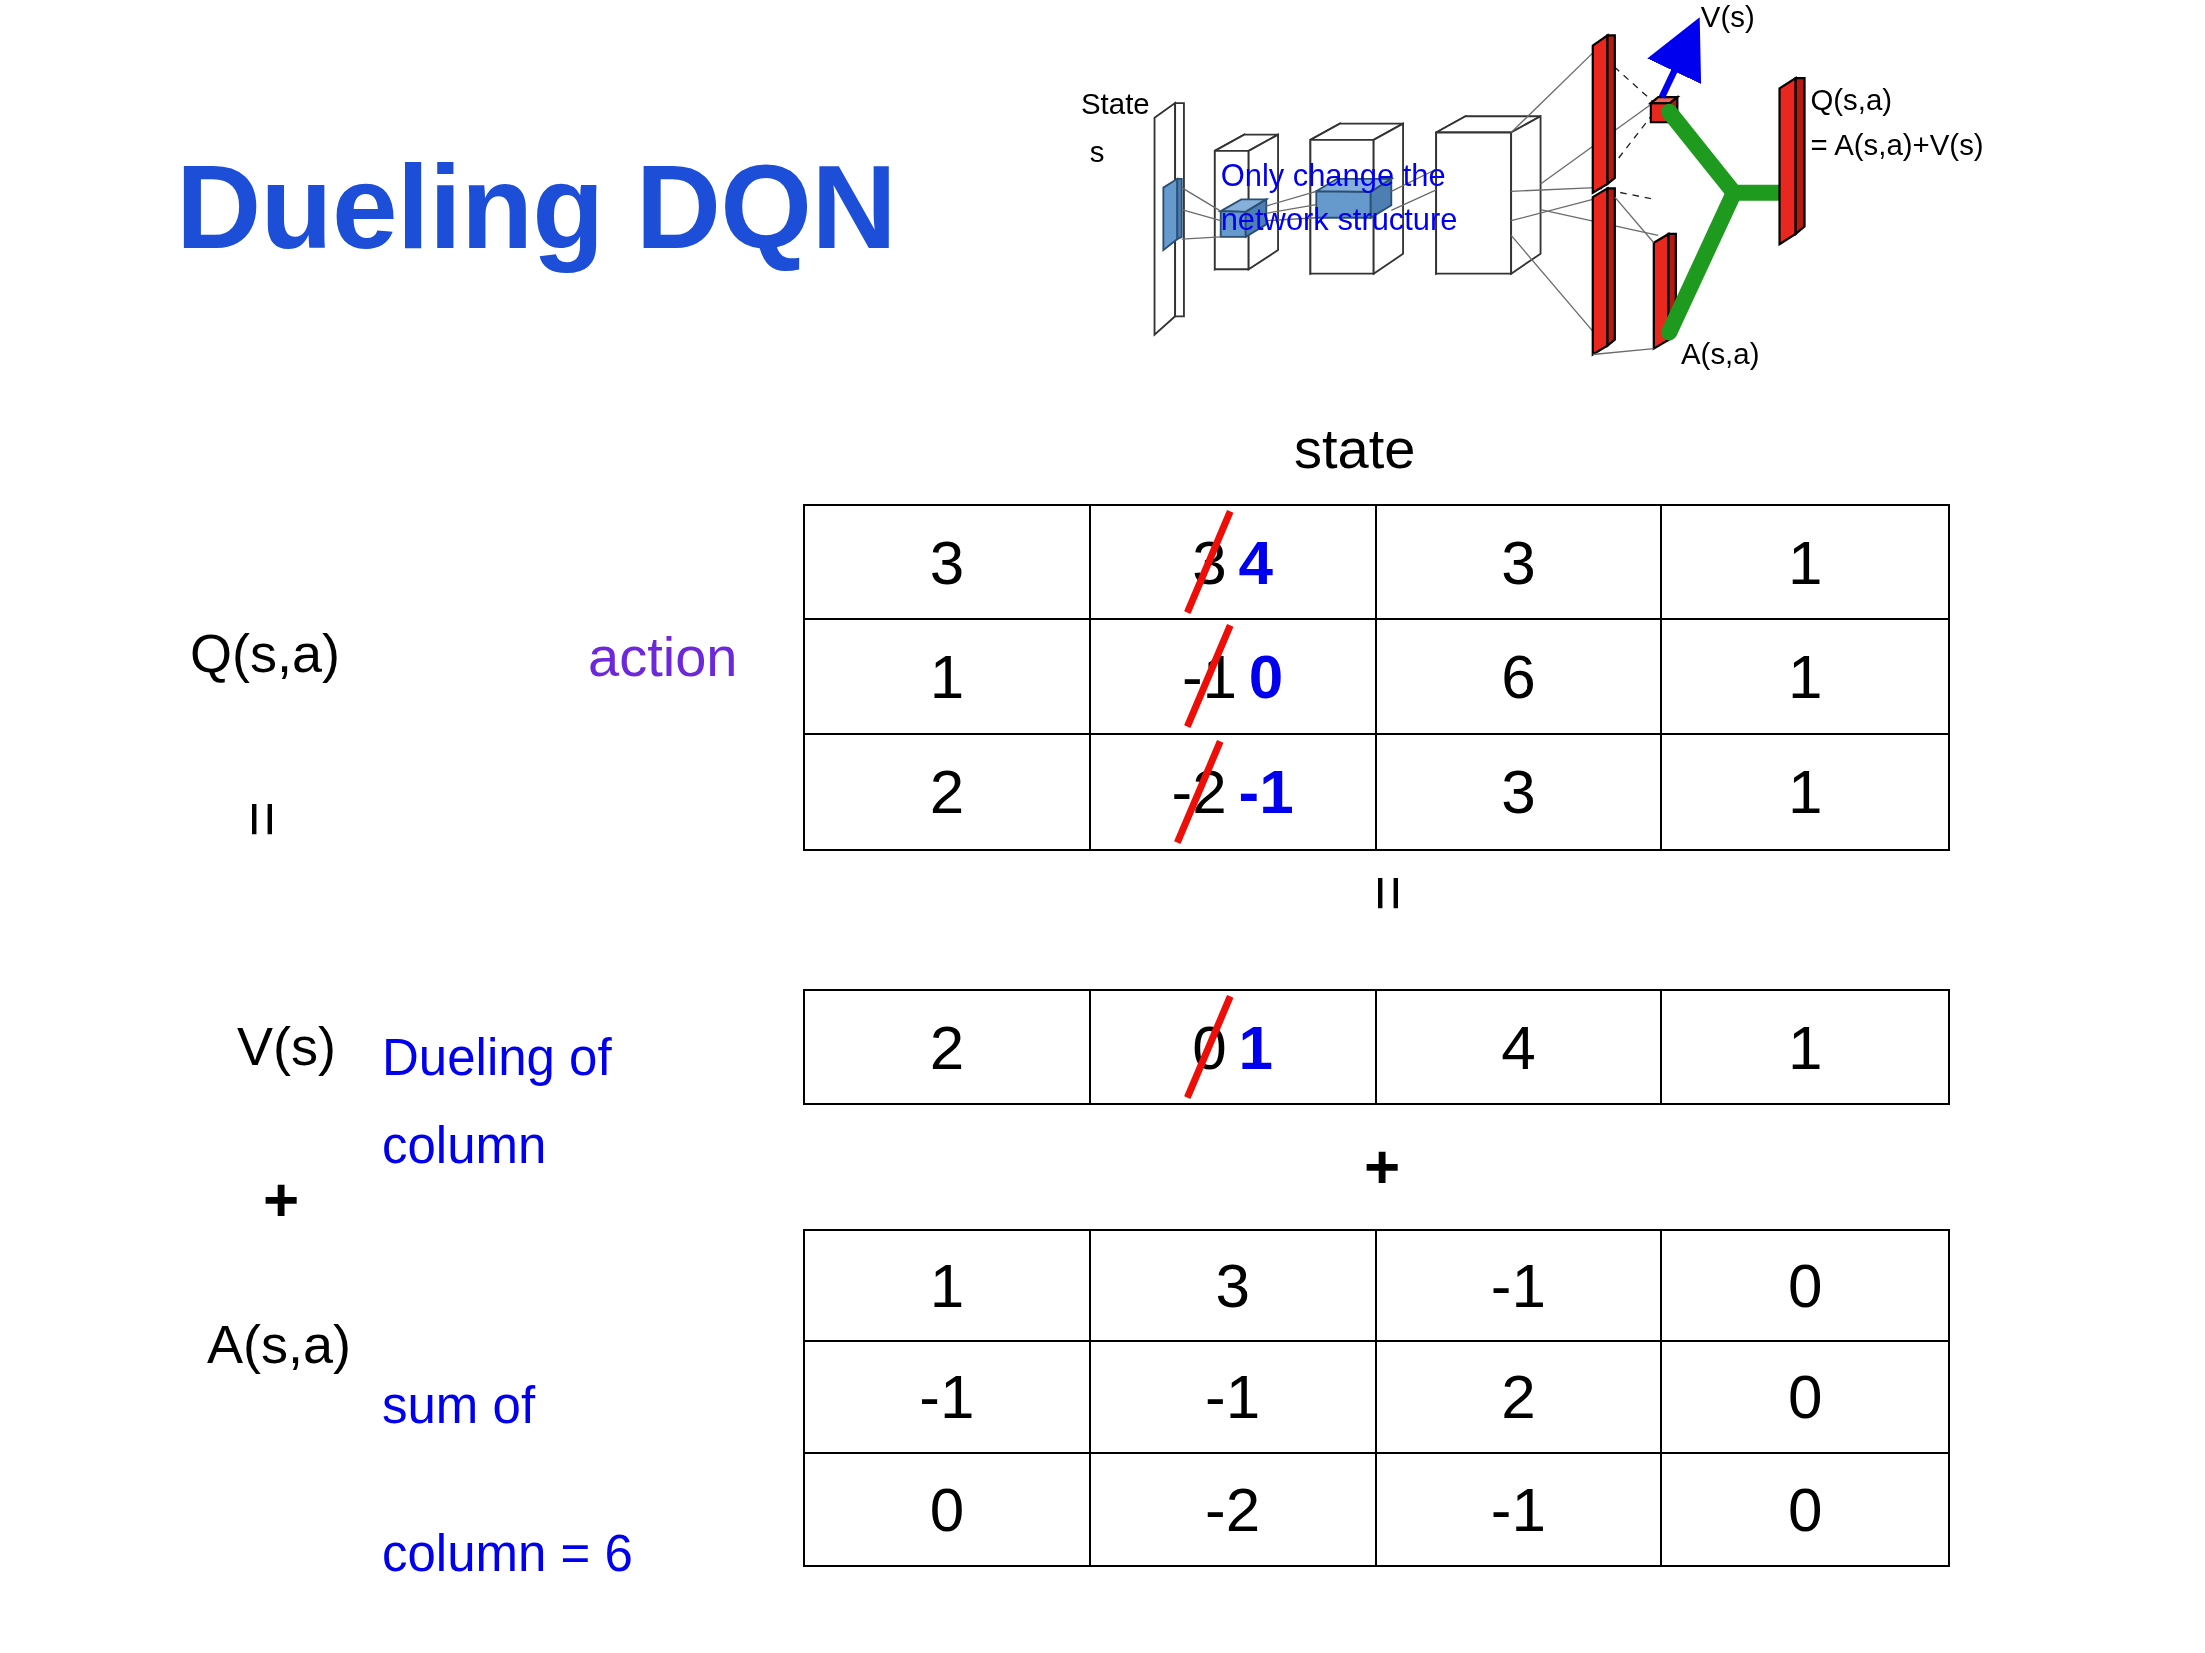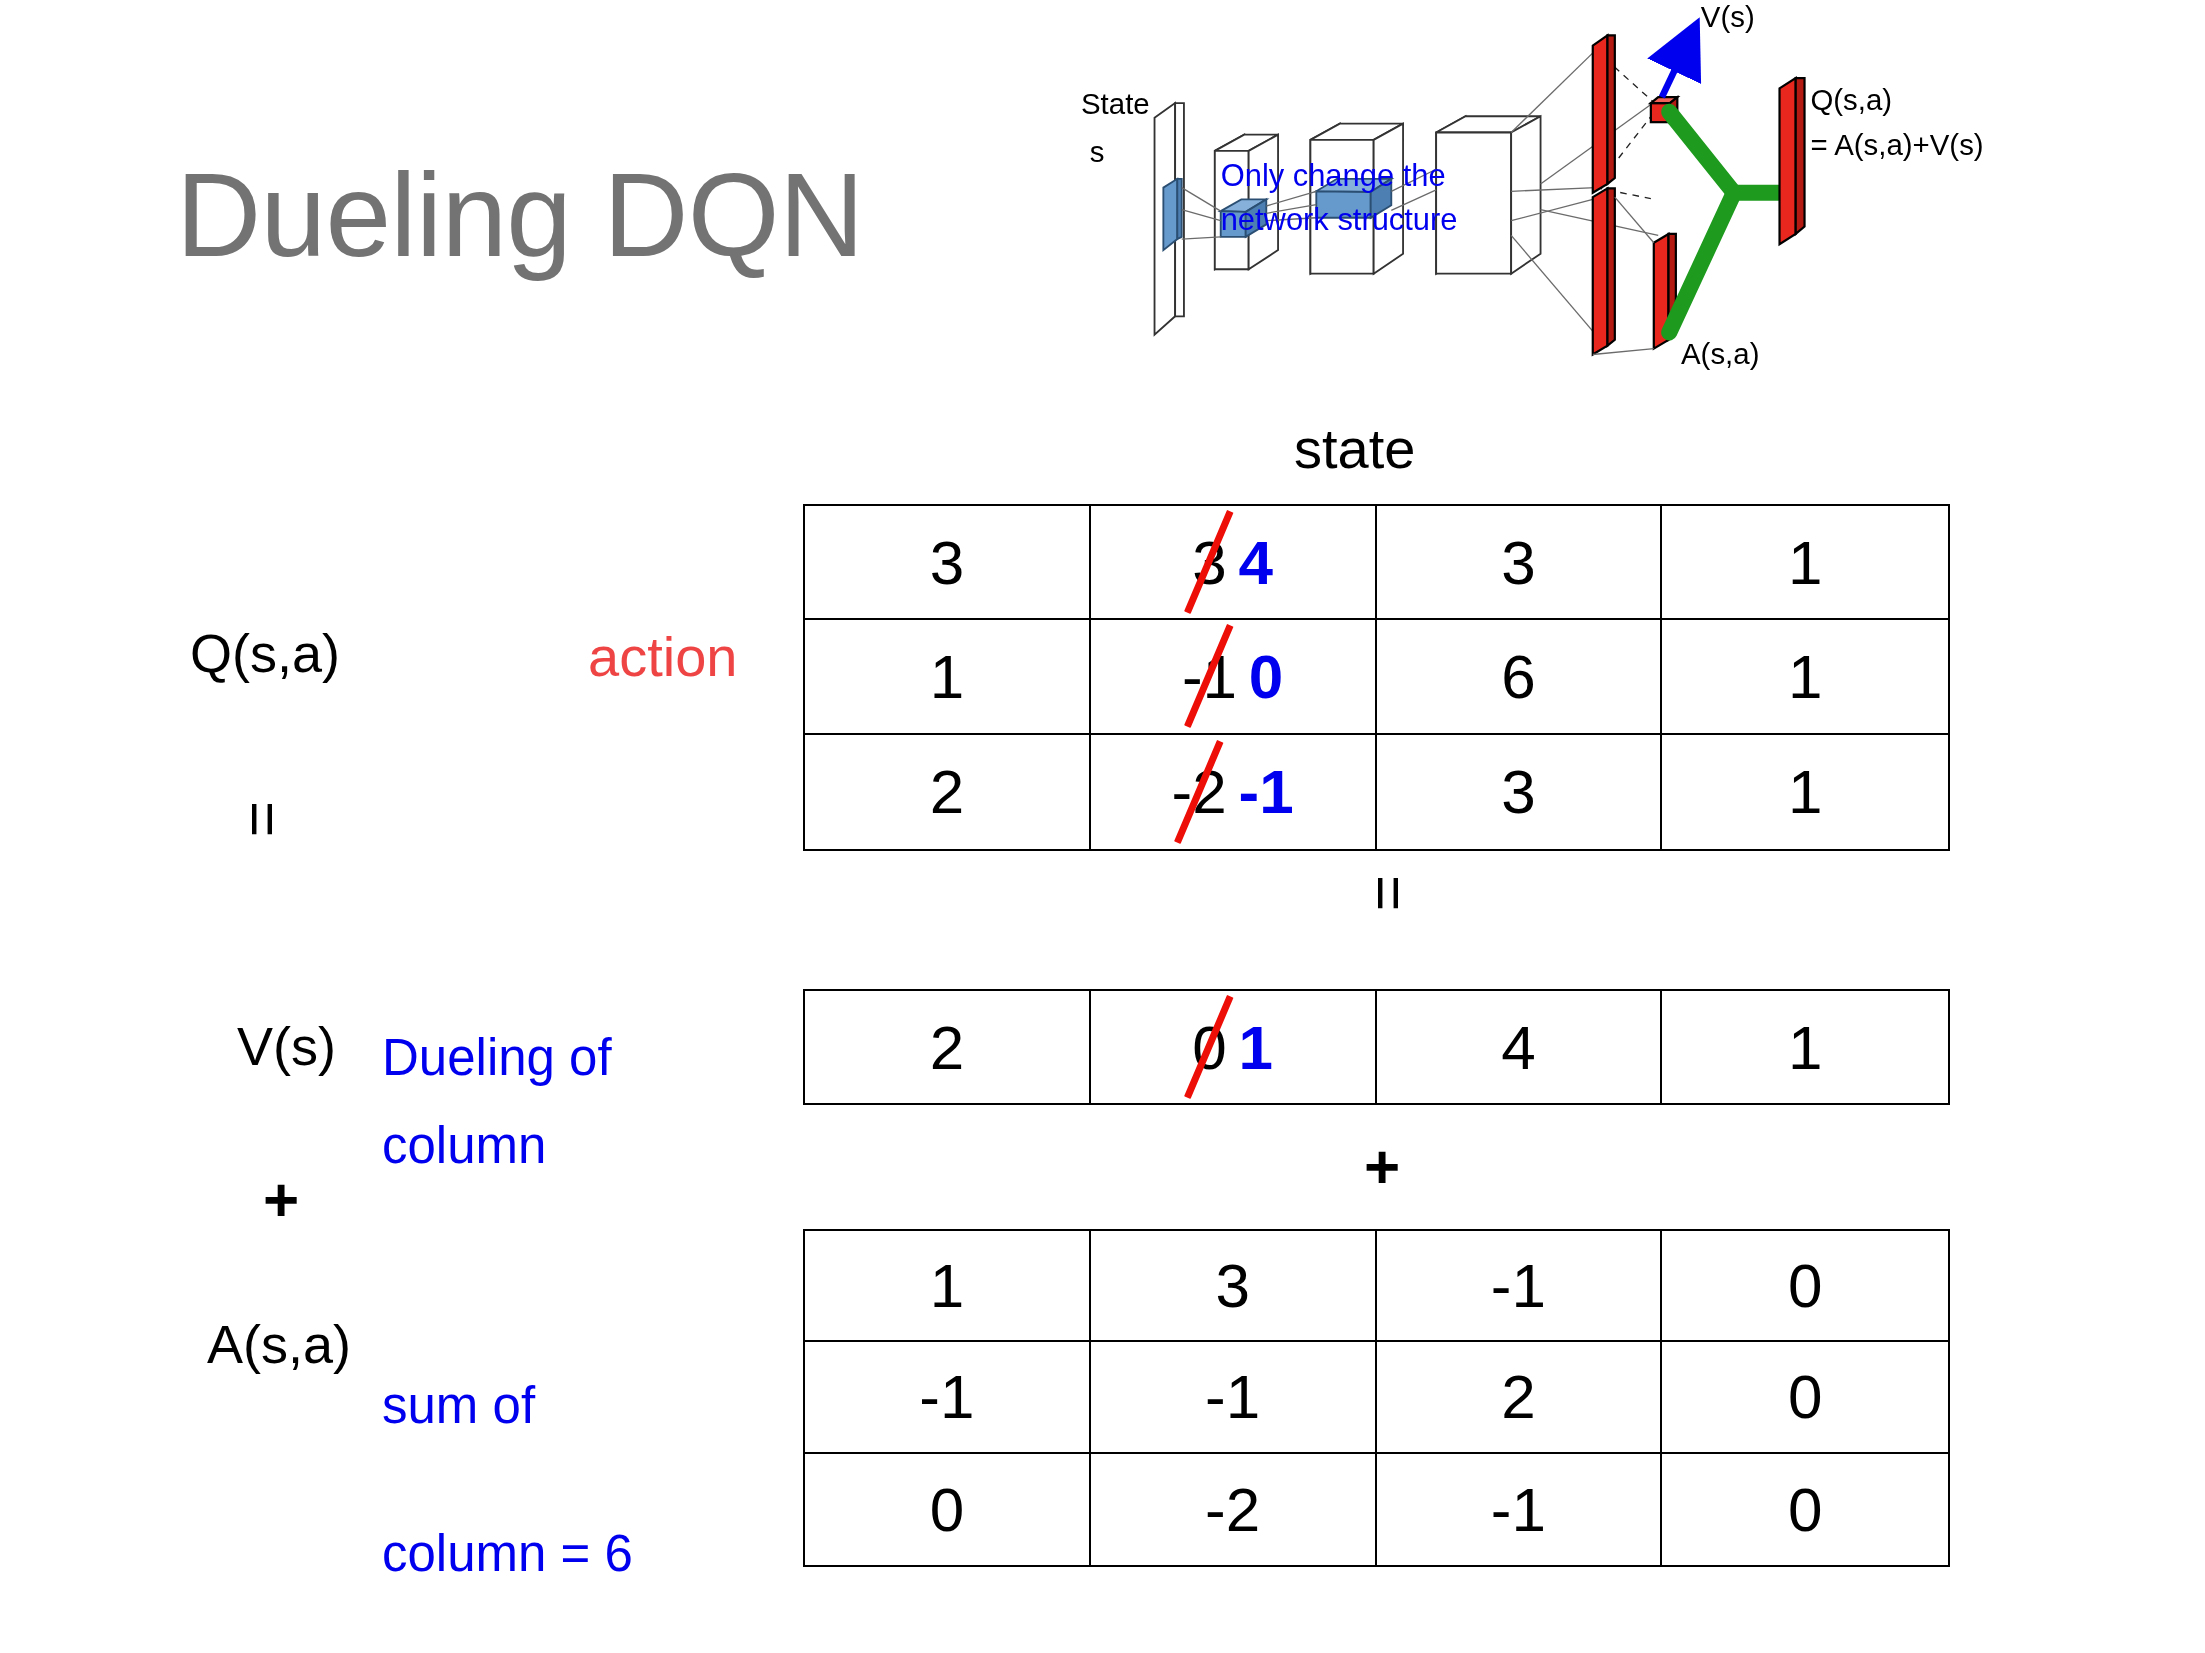--- a/index.html
+++ b/index.html
@@ -14,26 +14,26 @@
     background: #ffffff;
     overflow: hidden;
     font-family: "Liberation Sans", sans-serif;
     color: #000000;
   }
 
   
   #title {
     position: absolute;
     left: 176px;
-    top: 156px;
+    top: 148px;
     font-size: 118px;
     line-height: 1;
-    font-weight: 400;
+    font-weight: 700;
     letter-spacing: -0.7px;
-    color: #737373;
+    color: #1d4ed8;
     white-space: nowrap;
   }
 
   
   #diagram {
     position: absolute;
     left: 1081px;
     top: 0px;
     width: 1125px;
     height: 412px;
@@ -84,21 +84,21 @@
     font-size: 56px;
     line-height: 1;
     color: #000000;
   }
   #action-label {
     position: absolute;
     left: 588px;
     top: 629px;
     font-size: 56px;
     line-height: 1;
-    color: #ef4444;
+    color: #6d28d9;
   }
 
   
   .grid {
     position: absolute;
     display: grid;
     border: 2.9px solid #000000;
     box-sizing: border-box;
     background: #ffffff;
   }

